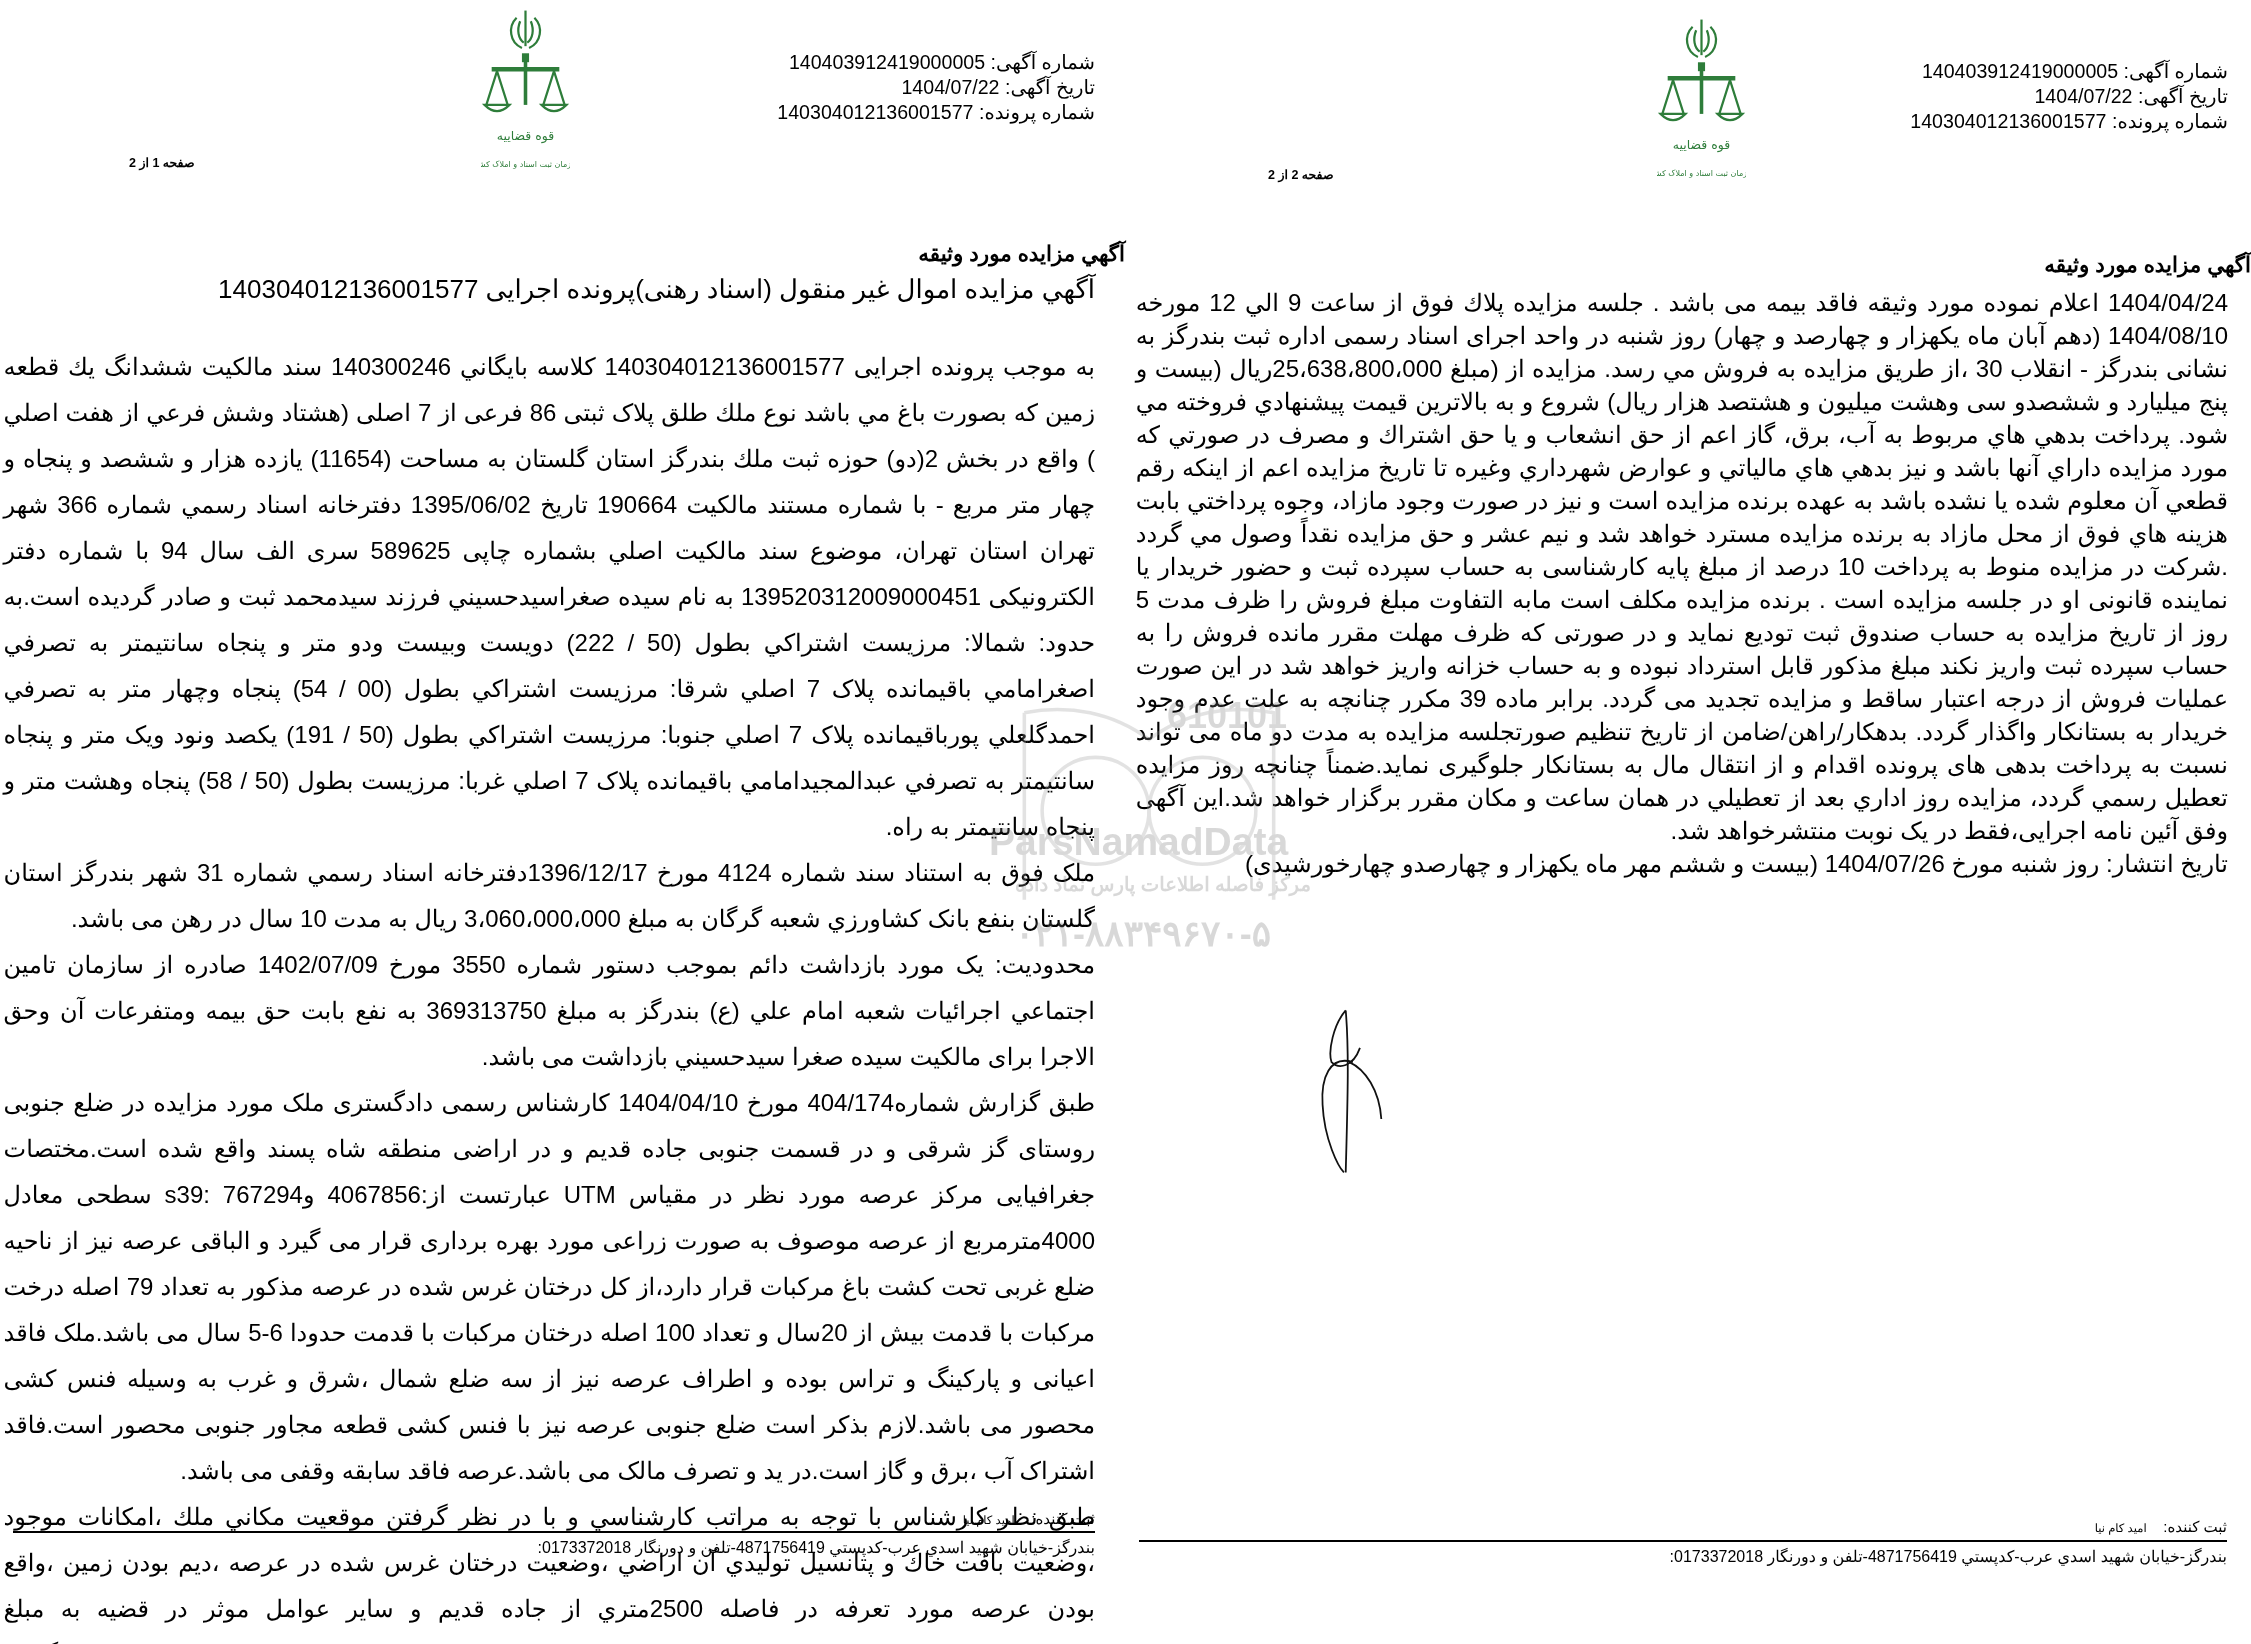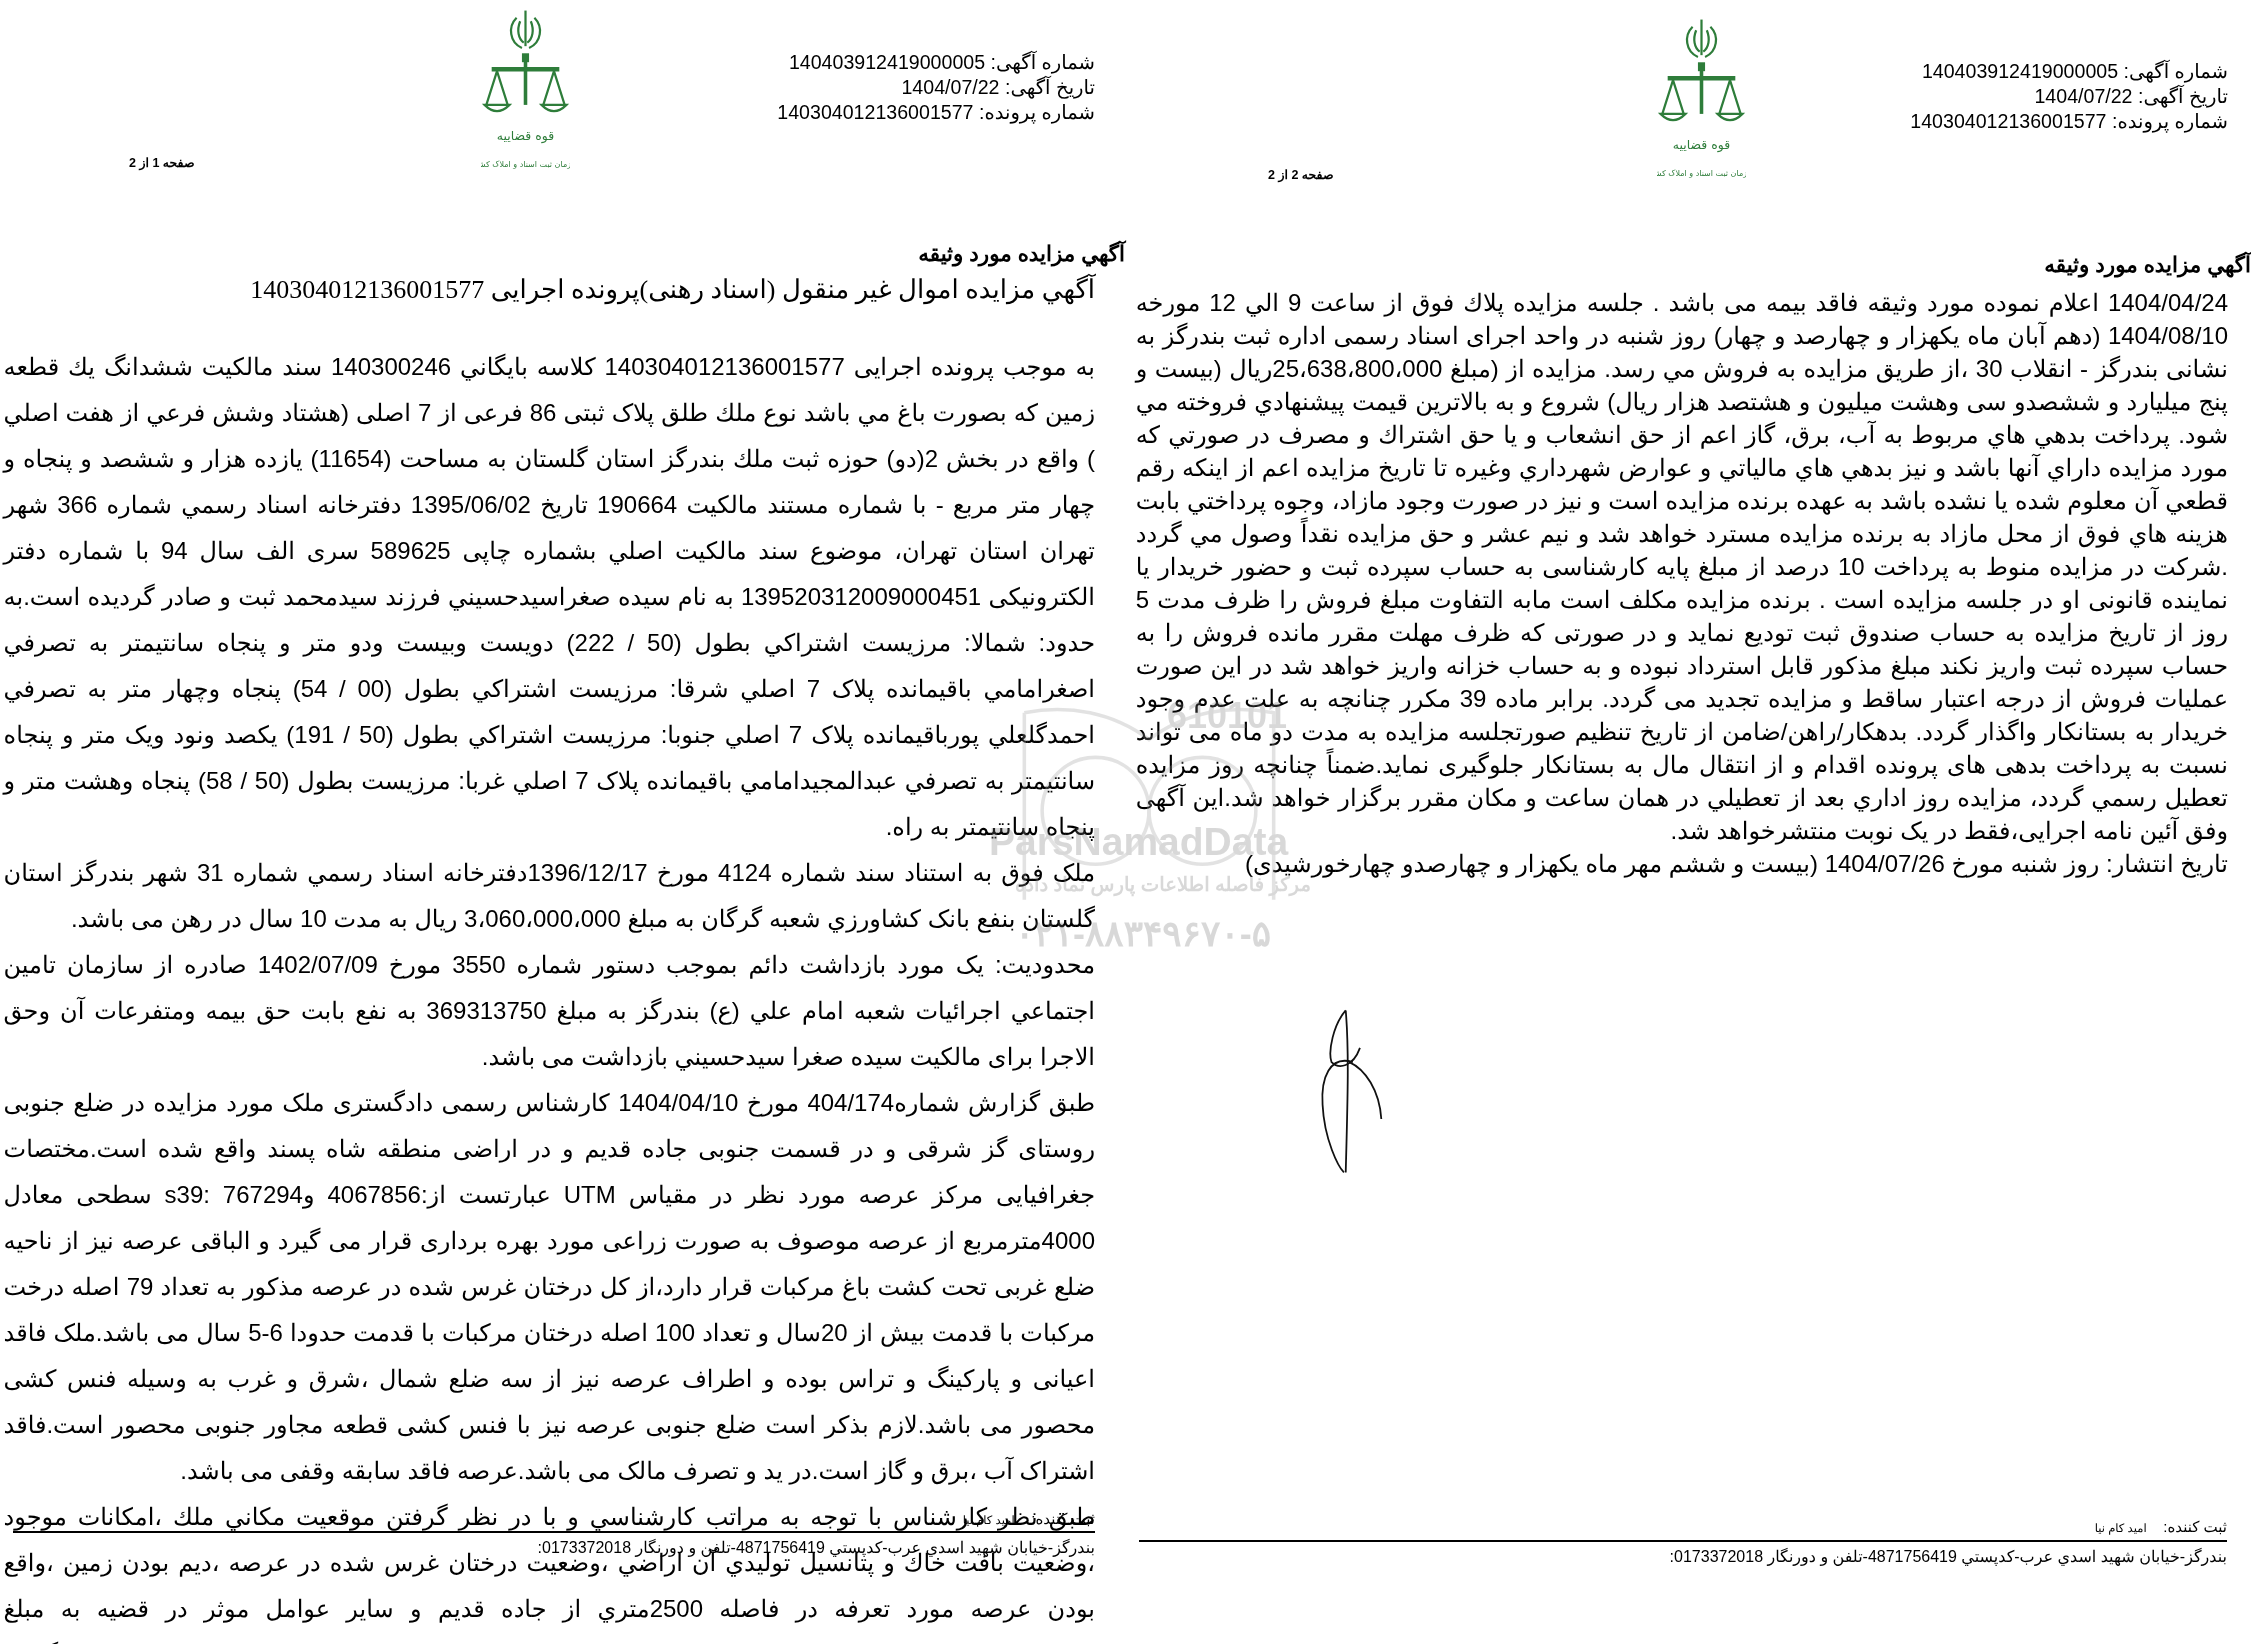--- a/index.html
+++ b/index.html
@@ -15,21 +15,21 @@
   .pageno { position: absolute; font-size: 12.5px; font-weight: bold; font-family: Liberation Sans, sans-serif; white-space: nowrap; }
   #page1 .pageno { left: 129px; top: 155px; }
   #page2 .pageno { left: 143px; top: 167px; }
   .logo { position: absolute; width: 89px; height: 178px; }
   #page1 .logo { left: 481px; top: 7.1px; }
   #page2 .logo { left: 1657px; top: 16px; }
   #page2 .logo { left: 532px; }
   .title { position: absolute; font-weight: bold; font-size: 21.4px; text-align: right; white-space: nowrap; font-family: "Liberation Sans", sans-serif; }
   #page1 .title { left: 0; width: 1125px; top: 241px; }
   #page2 .title { left: 0; width: 1126px; top: 252px; }
-  .subtitle { position: absolute; right: 30px; top: 274px; font-size: 26px; white-space: nowrap; font-family: Liberation Serif, serif; }
+  .subtitle { position: absolute; right: 30px; top: 274px; font-size: 26px; white-space: nowrap; font-family: Liberation Sans, sans-serif; }
   .body { position: absolute; font-size: 24px; line-height: 46px; text-align: justify; font-family: "Liberation Sans", sans-serif; }
   .body p { margin: 0; }
   #page1 .body { right: 30px; left: 3.6px; top: 344px; }
   #page2 .body { right: 23px; left: 10.7px; top: 286px; line-height: 33px; }
   .registrar { position: absolute; font-size: 15px; white-space: nowrap; font-family: Liberation Sans, sans-serif; padding-left: 7px; }
   .registrar .name { font-size: 11.6px; margin-right: 12.5px; }
   #page1 .registrar { right: 30px; top: 1510px; }
   #page2 .registrar { right: 24px; top: 1518px; }
   .rule { position: absolute; height: 1.8px; background: #000; }
   #page1 .rule { right: 30px; left: 12.5px; top: 1531px; }

